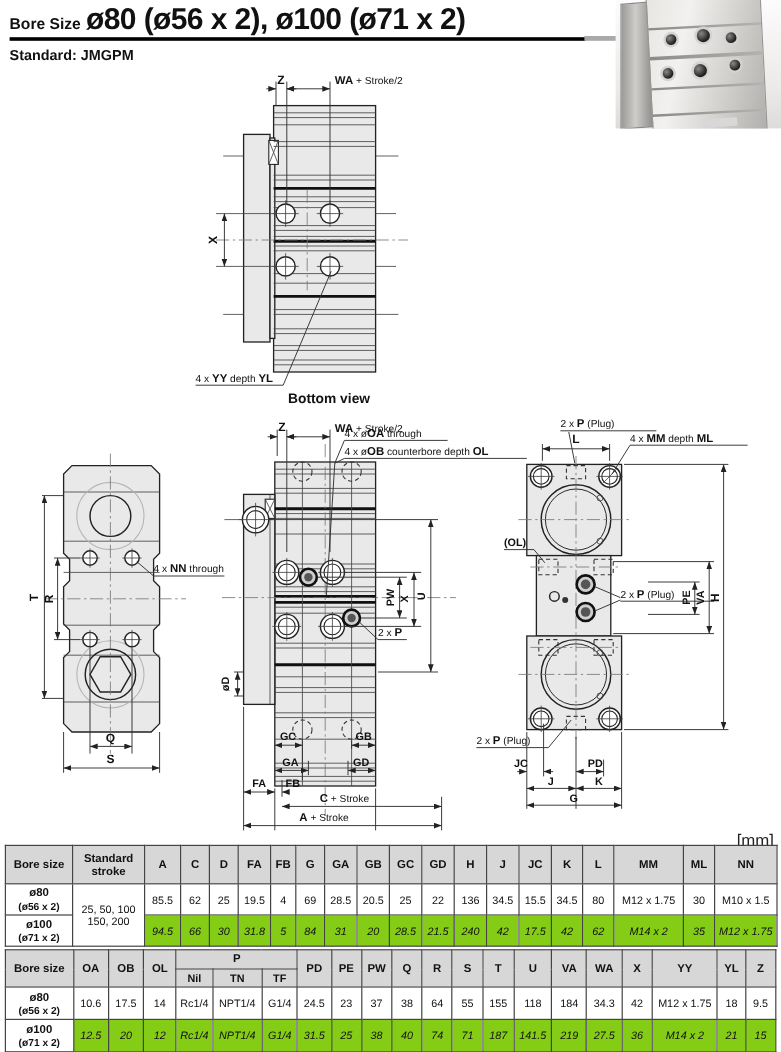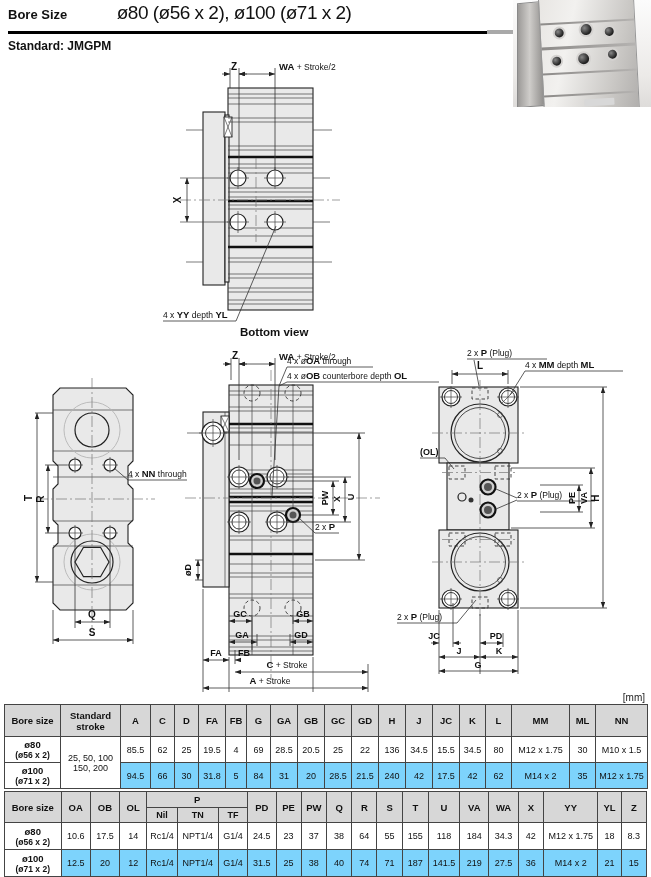--- a/index.html
+++ b/index.html
@@ -1,25 +1,25 @@
 <!DOCTYPE html>
 <html><head>
 <meta charset="utf-8">
 <style>
   html,body{margin:0;padding:0;background:#fff;}
   .page{position:relative;width:651px;height:877px;background:#fff;overflow:hidden;
         font-family:"Liberation Sans",sans-serif;color:#111;}
   
   .title{position:absolute;left:8px;top:2px;white-space:nowrap;}
   .t-pre{font-size:13px;font-weight:bold;}
-  .t-main{font-size:19px;font-weight:normal;letter-spacing:-0.5px;margin-left:45px;}
+  .t-main{font-size:25px;font-weight:bold;letter-spacing:-0.5px;}
   .rule-black{position:absolute;left:8px;top:31px;width:480px;height:3px;background:#000;}
   .rule-gray{position:absolute;left:487px;top:30px;width:164px;height:4px;background:#a9a9a9;}
   .subtitle{position:absolute;left:8px;top:39px;font-size:12px;font-weight:bold;}
-  .units{position:absolute;top:692px;right:6px;font-size:10px;color:#222;}
+  .units{position:absolute;top:692px;right:6px;font-size:14px;color:#222;}
   
   .photo{position:absolute;left:513px;top:0;width:138px;height:107px;z-index:3;overflow:hidden;
          background:linear-gradient(180deg,#fcfcfc,#eceae8 70%,#dedcda);}
   .ph-col{position:absolute;left:4px;top:2px;width:26px;height:103px;transform:skewY(-5deg);
           background:linear-gradient(90deg,#9c9a98,#cfcdca 45%,#8f8d8b);border:1px solid #8a8a8a;}
   .ph-main{position:absolute;left:28px;top:-4px;width:94px;height:118px;transform:rotate(-3deg);
            background:linear-gradient(105deg,#e8e6e3,#f2f1ef 30%,#c9c7c4 75%,#b0aeac);border:1px solid #979797;}
   .seam{position:absolute;left:0;width:100%;height:2px;background:linear-gradient(90deg,#8d8b89,#b5b3b1);}
   .s1{top:24px}.s2{top:48px;height:3px}.s3{top:74px}.s4{top:96px}
   .hole{position:absolute;width:9px;height:9px;border-radius:50%;
@@ -47,21 +47,21 @@
   .cap{font-size:11.5px;font-weight:bold;}
   tspan.b{font-size:9.5px;font-weight:bold;}
   tspan.r{font-size:8.5px;font-weight:normal;}
   
   table.dims{position:absolute;left:4px;border-collapse:collapse;table-layout:fixed;
              border:1.5px solid #222;}
   table.dims th,table.dims td{border:1px solid #444;text-align:center;vertical-align:middle;padding:0;overflow:hidden;}
   table.dims th.hd{background:#d7d7d7;font-size:9.5px;font-weight:bold;}
   table.dims th.hd.sub{font-size:9px;}
   table.dims td{font-size:9px;background:#fff;}
-  table.dims td.alt{background:#7dd3fc;}
+  table.dims td.alt{background:#84cc16;font-style:italic;}
   table.dims th.bore{background:#fff;font-weight:bold;}
   .b1{font-size:9.5px;font-weight:bold;}
   .b2{font-size:8.5px;font-weight:bold;}
   td.stroke{font-size:9px;background:#fff;}
   #t1{top:704px;width:643px;}
   #t2{top:791px;width:643px;}
   #t1 thead tr{height:32px;}
   #t1 tbody tr{height:26px;}
   #t2 thead tr.r1{height:16px;}
   #t2 thead tr.r2{height:15px;}
@@ -512,21 +512,21 @@
           <td>38</td>
           <td>64</td>
           <td>55</td>
           <td>155</td>
           <td>118</td>
           <td>184</td>
           <td>34.3</td>
           <td>42</td>
           <td>M12 x 1.75</td>
           <td>18</td>
-          <td>8.3</td>
+          <td>9.5</td>
         </tr>
         <tr>
           <th class="bore">
             <div class="b1">ø100</div>
             <div class="b2">(ø71 x 2)</div>
           </th>
           <td class="alt">12.5</td>
           <td class="alt">20</td>
           <td class="alt">12</td>
           <td class="alt">Rc1/4</td>

